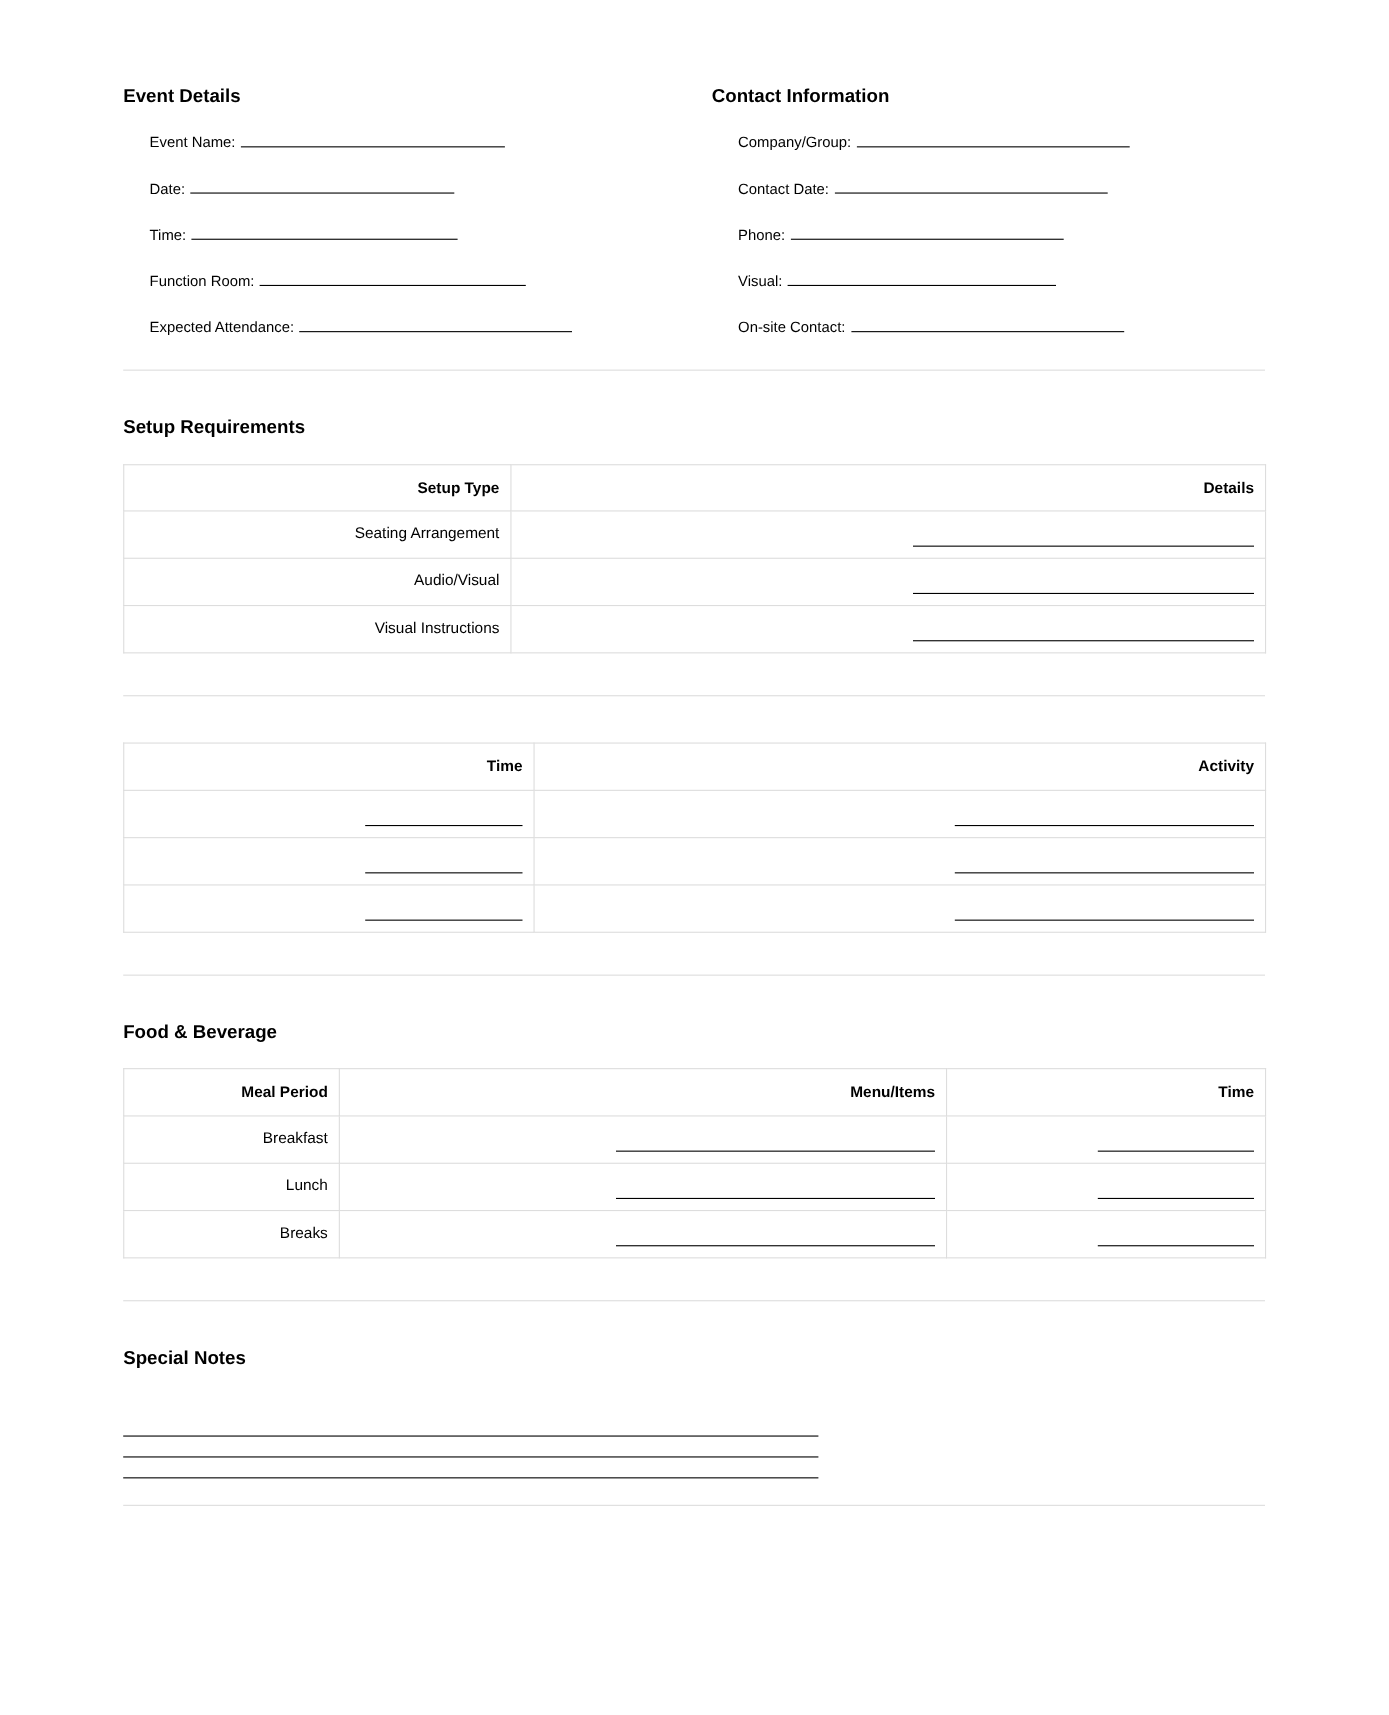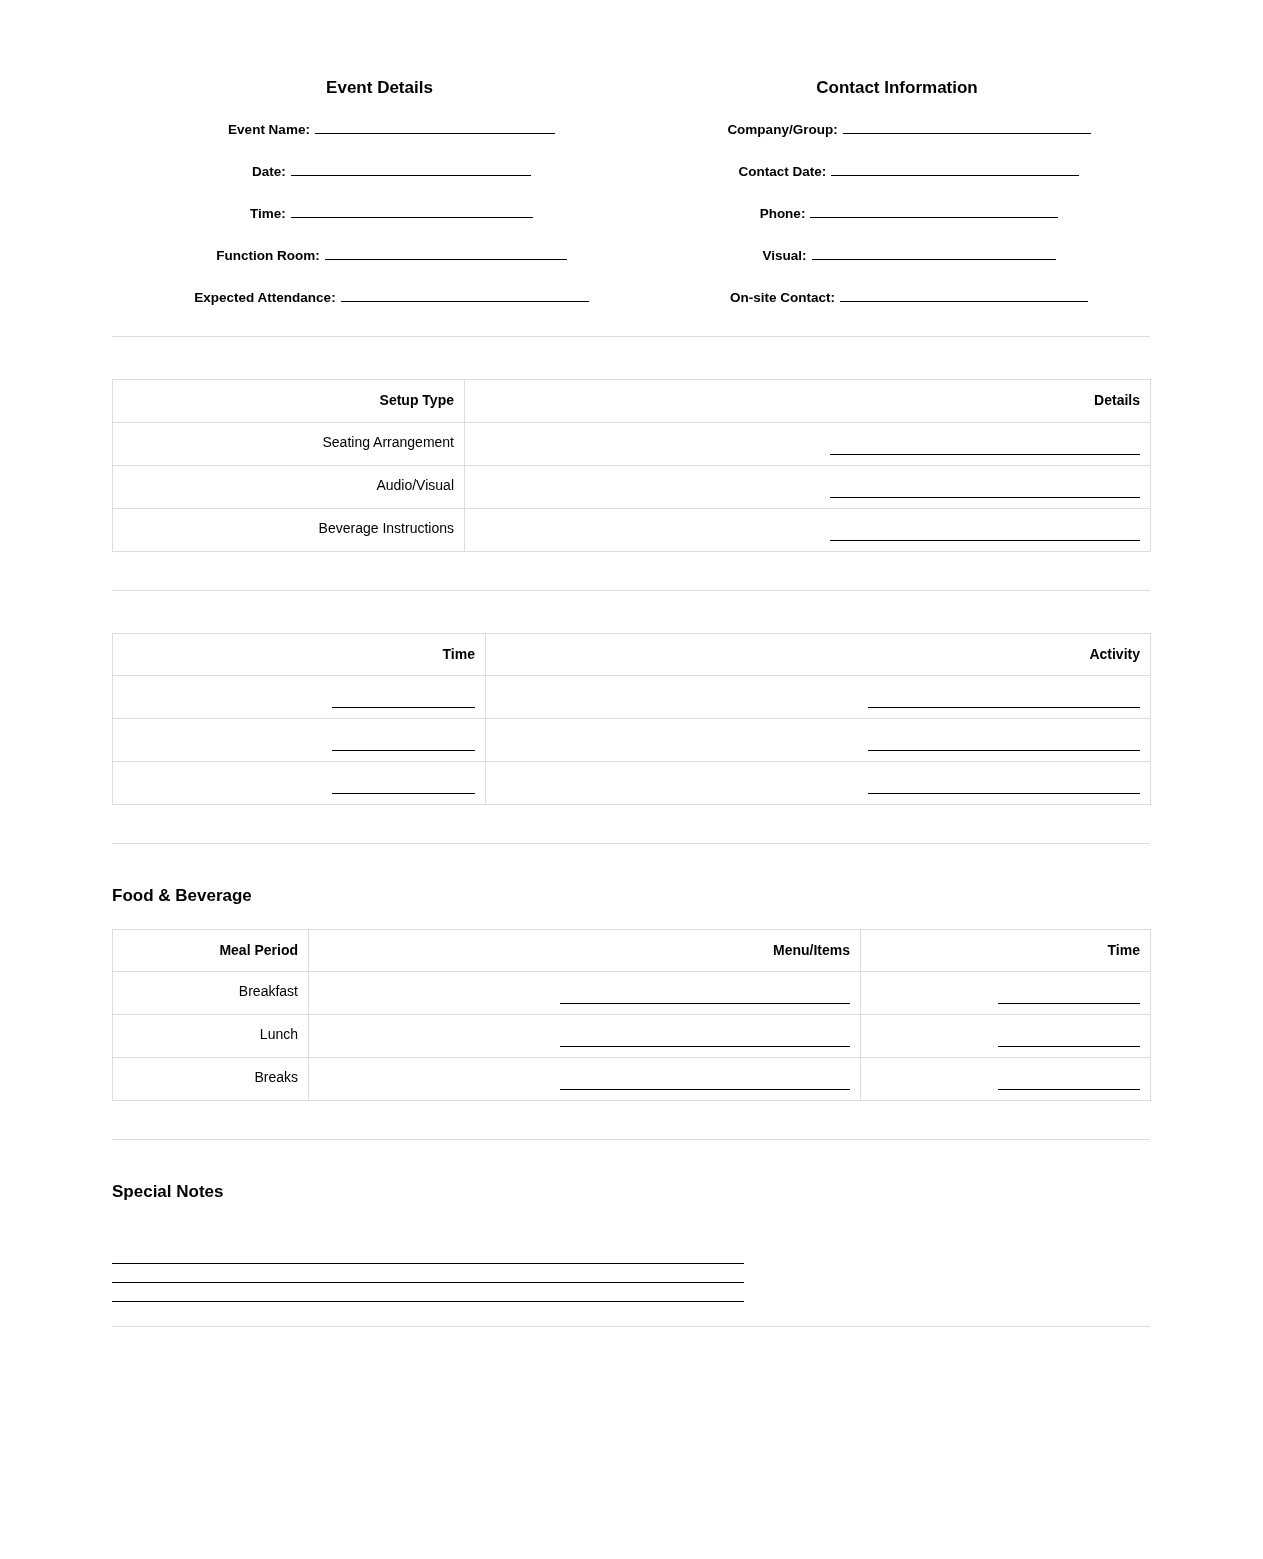--- a/index.html
+++ b/index.html
@@ -40,36 +40,35 @@
     line-height: 1.2;
   }
 
   
   .two-col {
     display: flex;
     align-items: flex-start;
   }
   .col {
     flex: 0 0 auto;
-    text-align: center;
   }
   .col-left { width: 535px; }
   .col-right { width: 500px; }
 
   .field-row {
     font-size: 13.5px;
     font-weight: bold;
     line-height: 1.2;
     margin-bottom: 24px;
     white-space: nowrap;
   }
   .field-row:last-child { margin-bottom: 0; }
 
   .field-label {
-    font-weight: bold;
+    font-weight: normal;
     padding-left: 24px;
   }
   .blank {
     display: inline-block;
     border-bottom: 1.6px solid #000;
     height: 0.95em;
     vertical-align: baseline;
     margin-left: 5px;
   }
 
@@ -197,20 +196,21 @@
       </div>
     </div>
 
   </div>
 
   <div class="spacer-30"></div>
   <hr class="divider">
   <div class="spacer-42"></div>
 
   <div class="section">
+    <div class="section-heading">Setup Requirements</div>
 
     <table class="form-table tbl-setup">
       <colgroup>
           <col class="c1">
           <col class="c2">
         </colgroup>
       <thead>
         <tr>
           <th>Setup Type</th>
           <th>Details</th>
@@ -219,21 +219,21 @@
       <tbody>
         <tr>
           <td>Seating Arrangement</td>
           <td><span class="cell-blank" style="width: 310px;"></span></td>
         </tr>
         <tr>
           <td>Audio/Visual</td>
           <td><span class="cell-blank" style="width: 310px;"></span></td>
         </tr>
         <tr>
-          <td>Beverage Instructions</td>
+          <td>Visual Instructions</td>
           <td><span class="cell-blank" style="width: 310px;"></span></td>
         </tr>
       </tbody>
     </table>
   </div>
 
   <div class="spacer-38"></div>
   <hr class="divider">
   <div class="spacer-42"></div>
 

